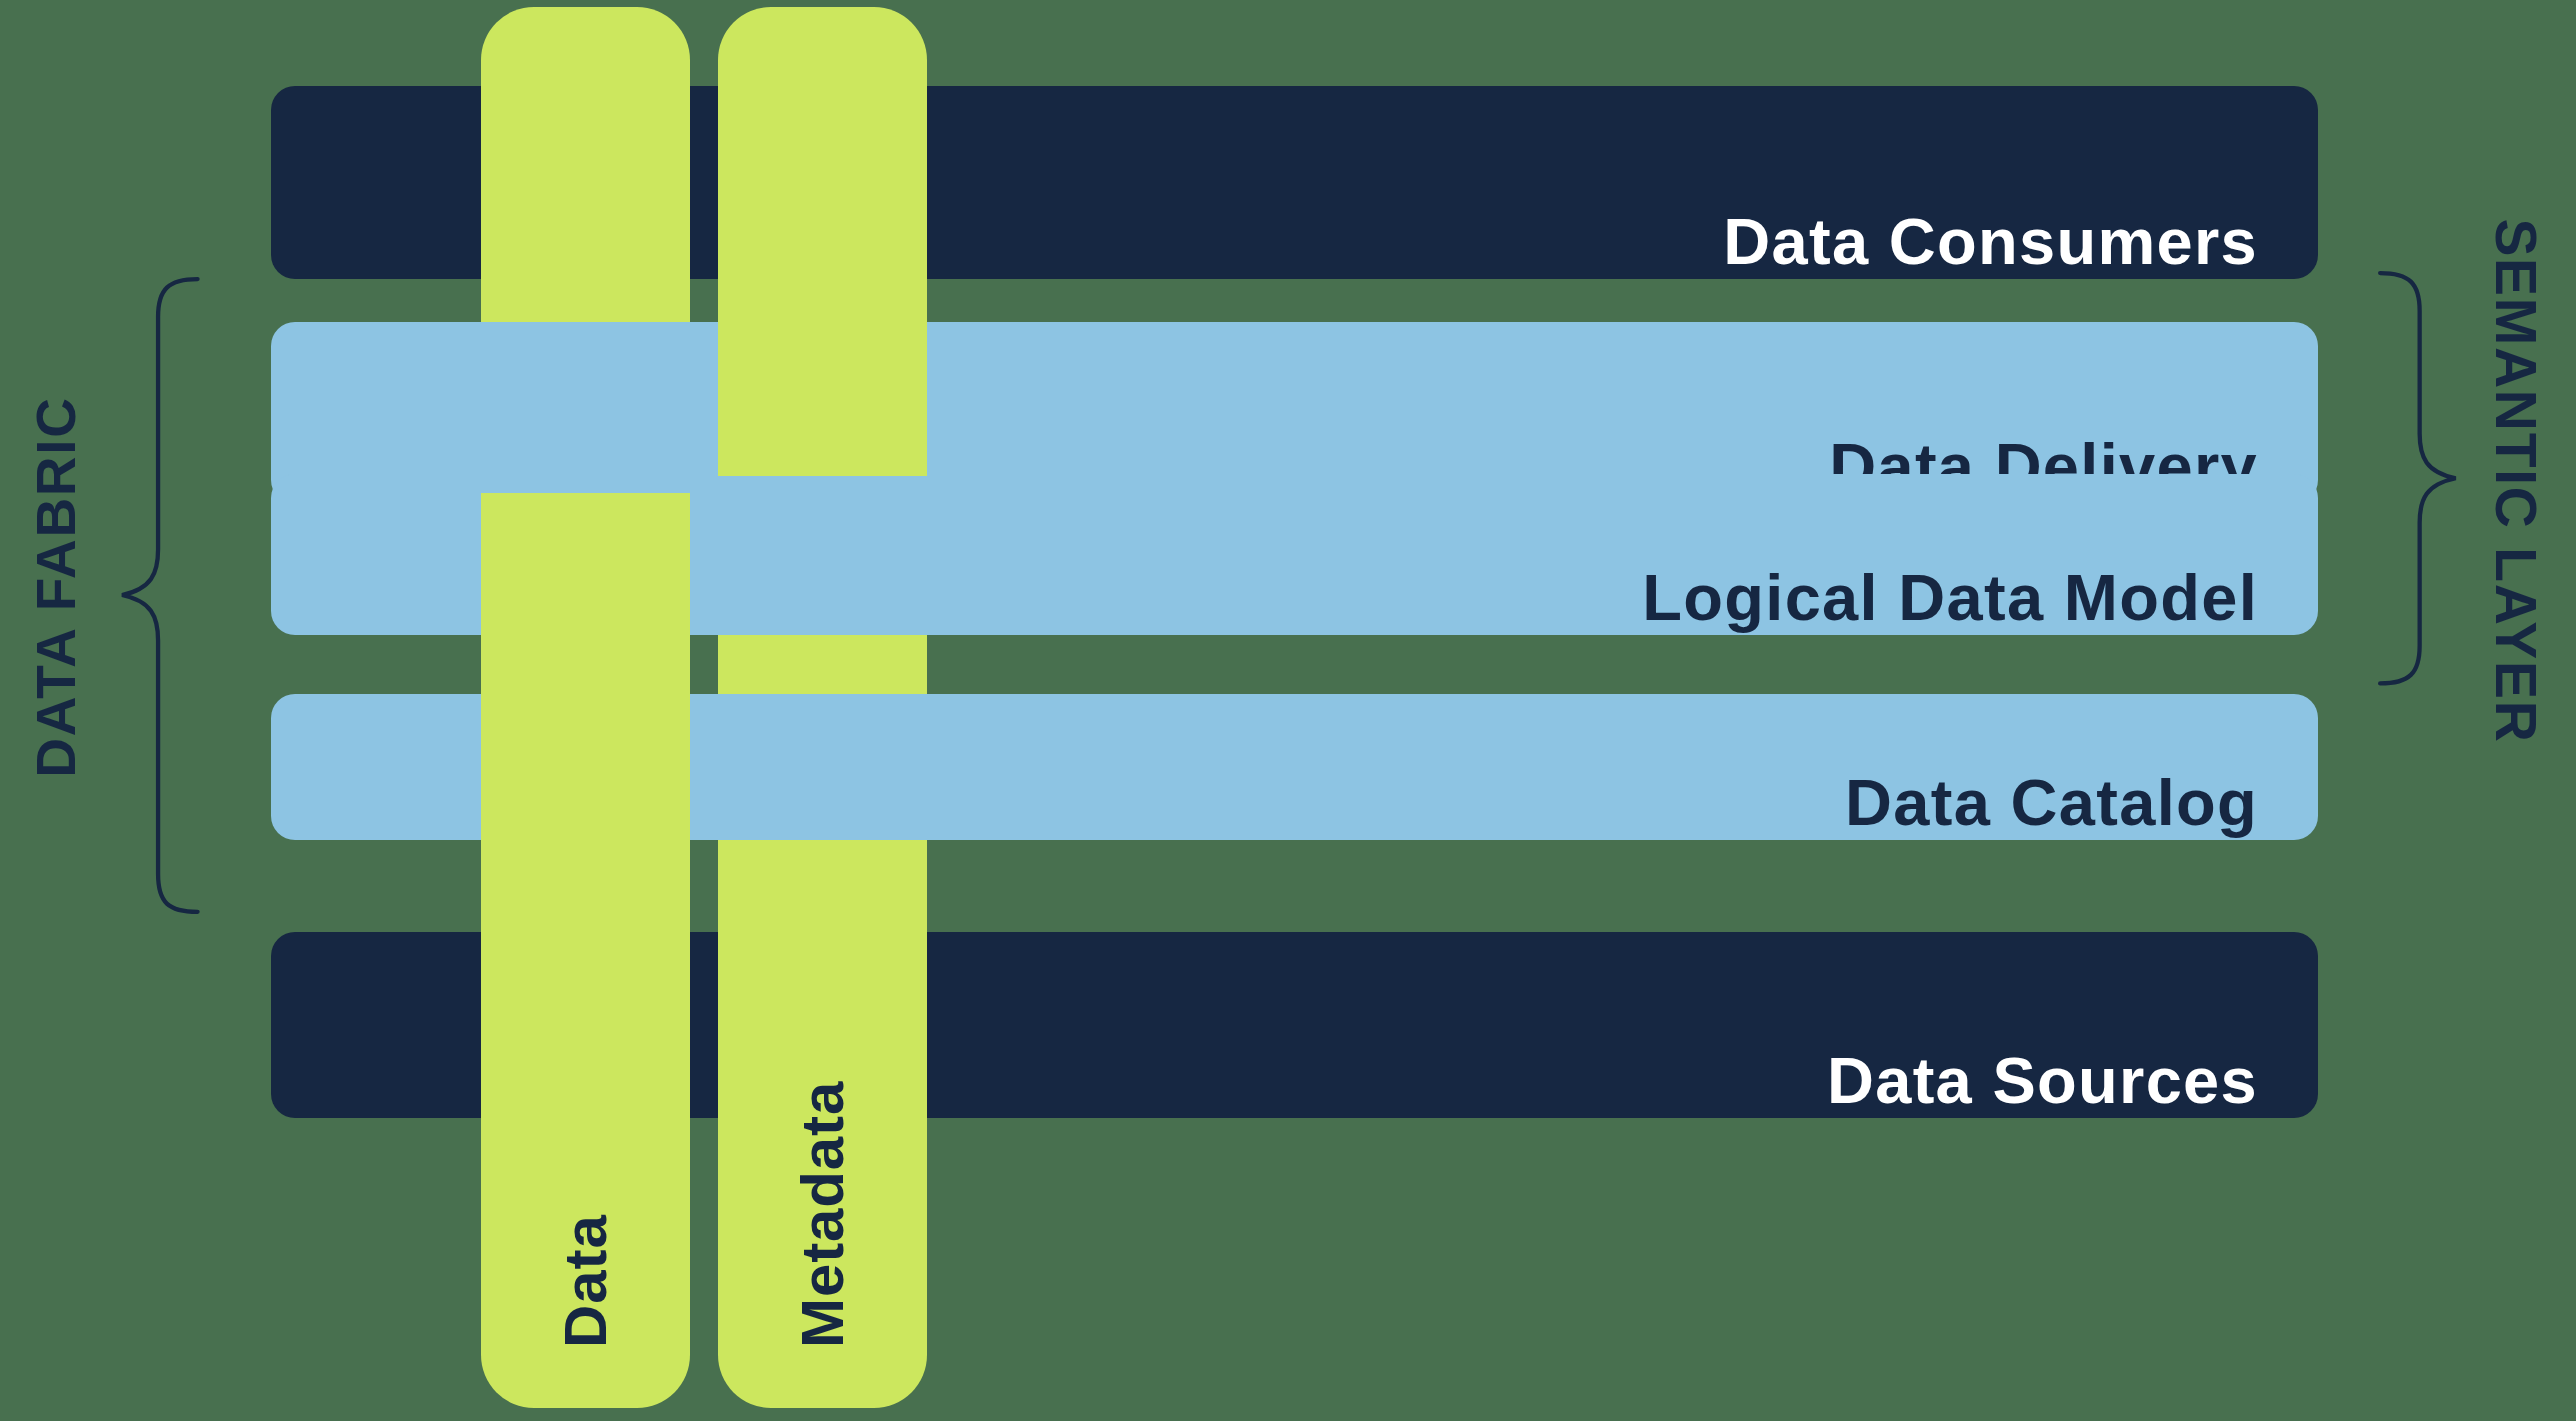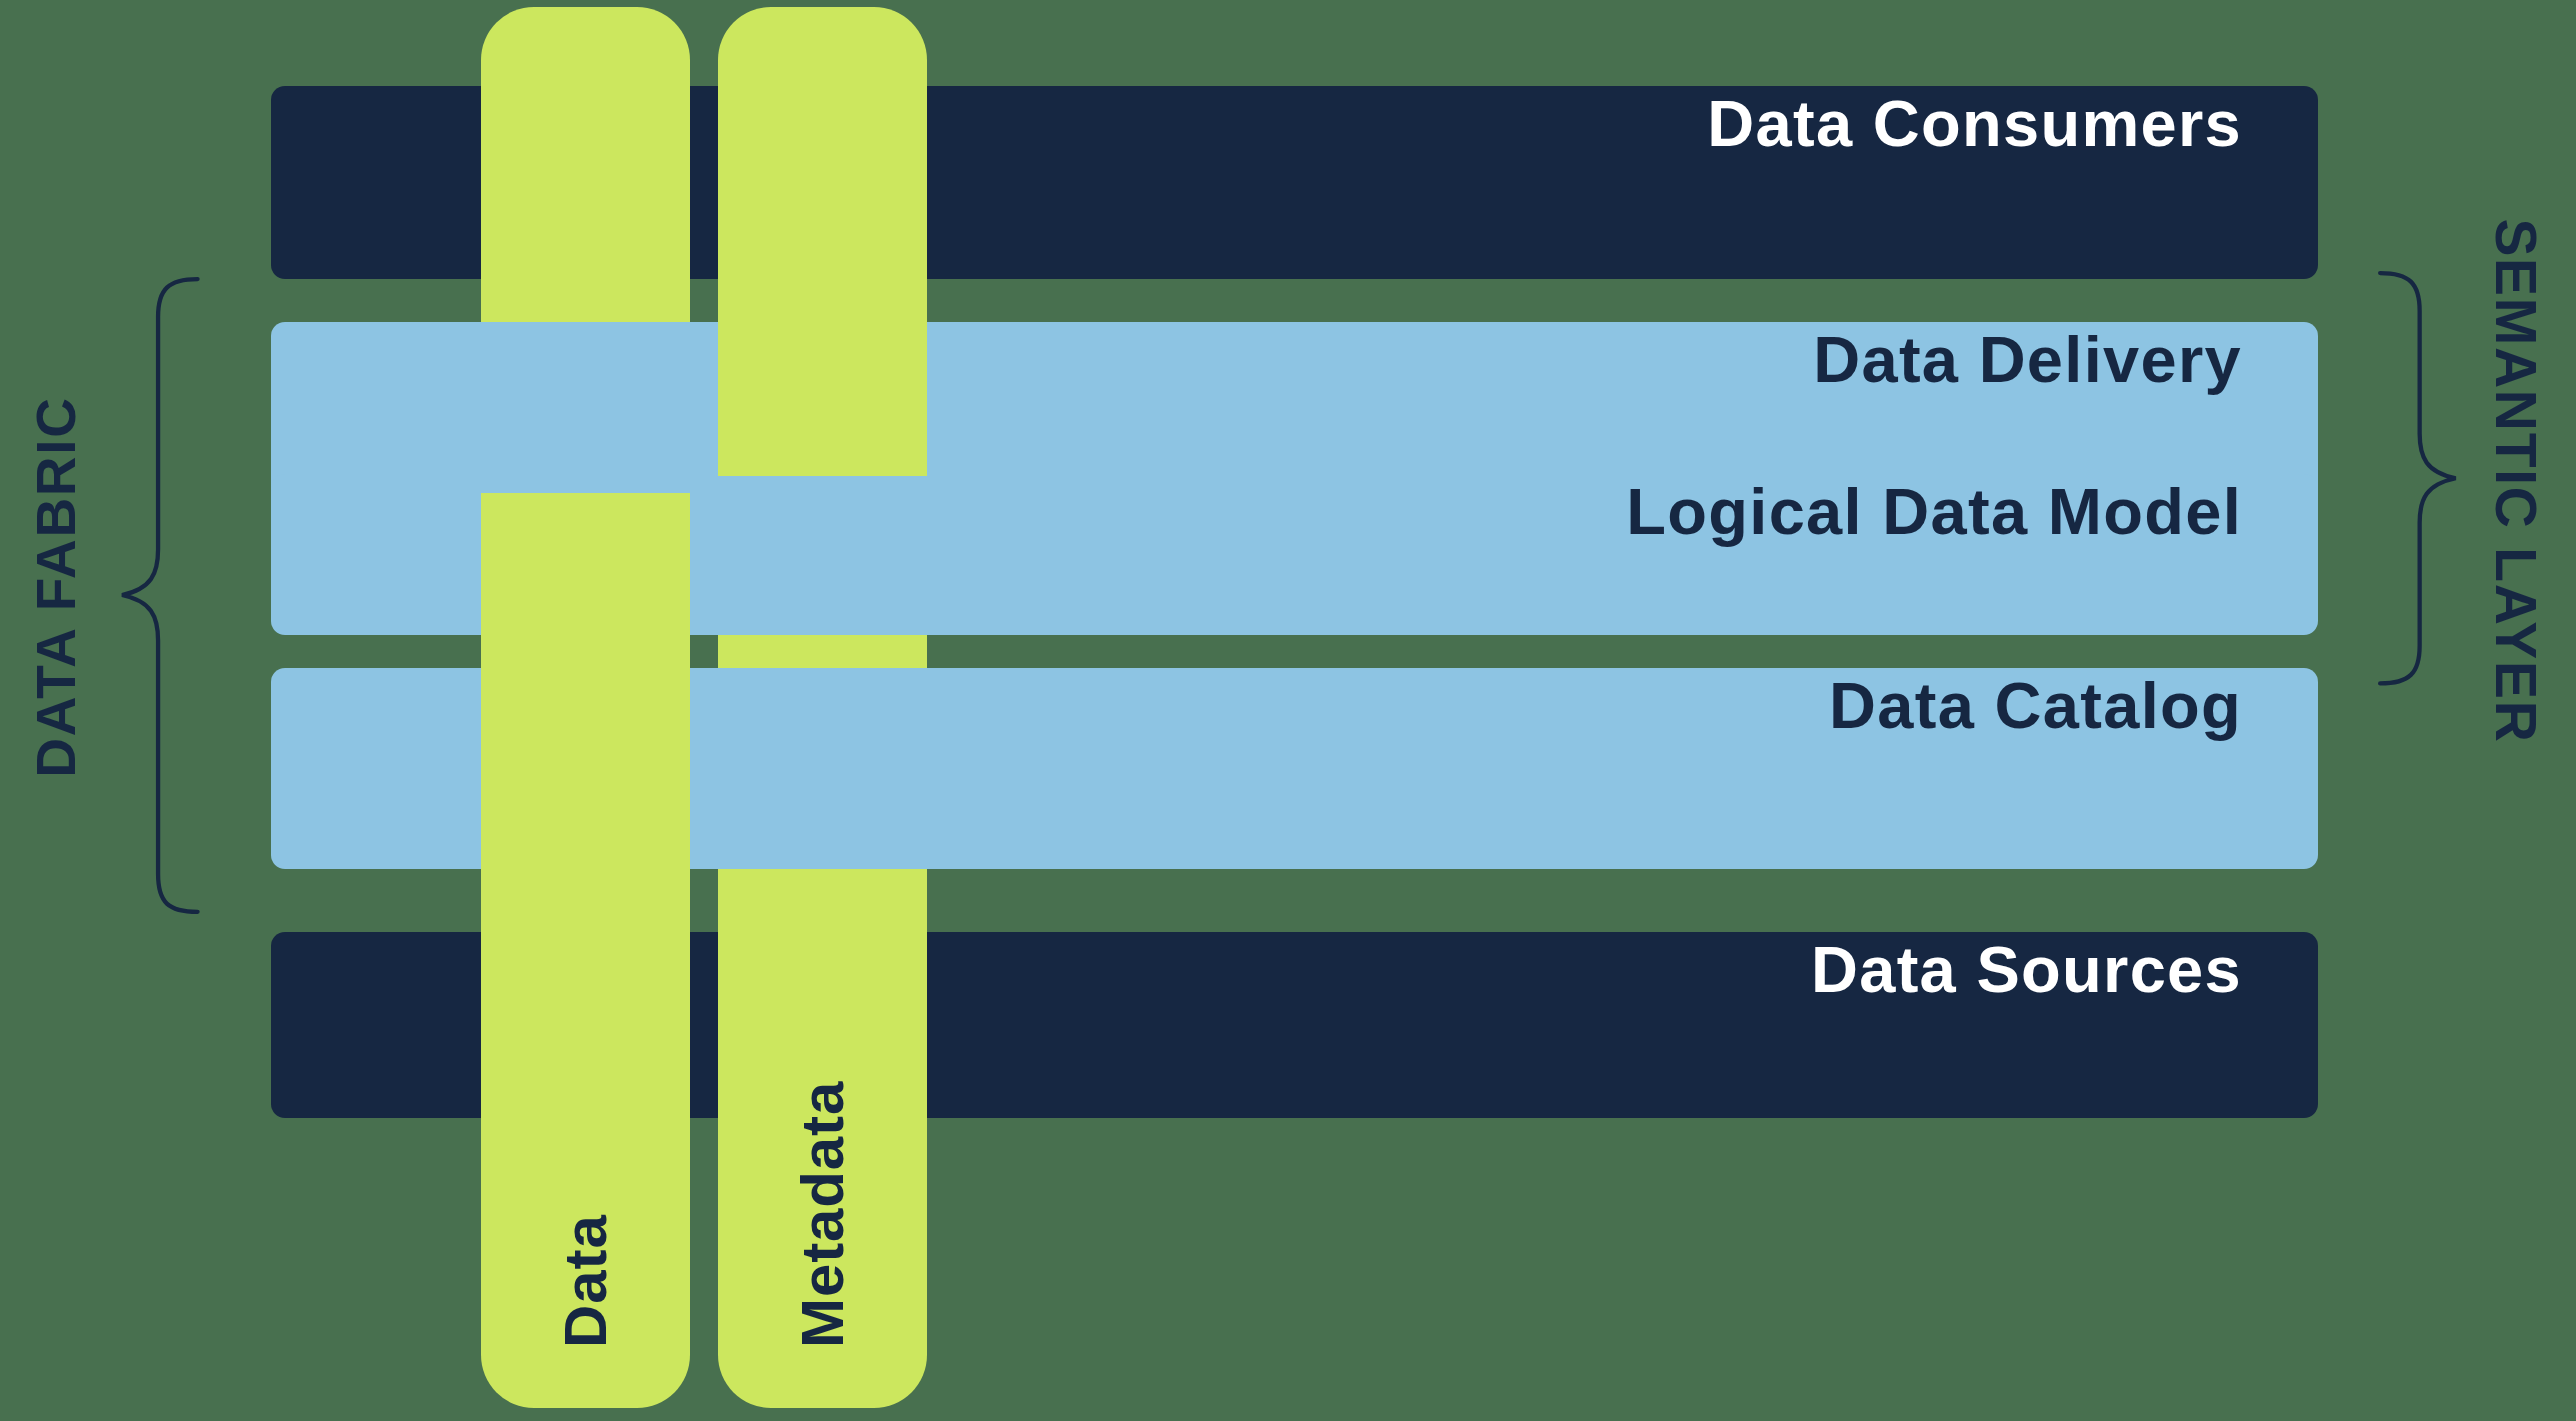--- a/index.html
+++ b/index.html
@@ -3,31 +3,31 @@
 <meta charset="utf-8">
 <style>
   html,body{margin:0;padding:0;background:#48704f;}
   .stage{
     position:relative;width:2576px;height:1421px;overflow:hidden;
     background:var(--bg,#48704f);
     font-family:"Liberation Sans",sans-serif;
   }
   
   .row{
-    position:absolute;left:271px;width:2047px;border-radius:14px;
-    display:flex;align-items:flex-start;justify-content:flex-end;
-    padding-right:76px;box-sizing:border-box;
+    position:absolute;left:271px;width:2047px;border-radius:24px;
+    display:flex;align-items:flex-end;justify-content:flex-end;
+    padding-right:60px;box-sizing:border-box;
   }
   .row.navy{background:var(--navy,#162742);color:var(--row_text_light,#fff);}
   .row.blue{background:var(--blue,#8dc4e3);color:var(--navy,#162742);}
   .row-label{font-size:65px;font-weight:bold;letter-spacing:1.3px;}
   .r1{top:86px;height:193px;z-index:1;}
   .r2{top:294px;height:182px;z-index:3;margin-top:28px;}
   .r3{top:474px;height:161px;z-index:3;}
-  .r4{top:668px;height:201px;z-index:3;}
+  .r4{top:694px;height:146px;z-index:3;}
   .r5{top:899px;height:186px;z-index:1;margin-top:33px;}
   
   .vbar{
     position:absolute;top:6.9px;height:1401px;width:209px;
     border-radius:53px;background:var(--green,#cce75e);z-index:2;
   }
   .vbar.b1{left:481px;}
   .vbar.b2{left:718px;}
   .vbar-label{
     position:absolute;bottom:60px;left:calc(50% + 34px);

